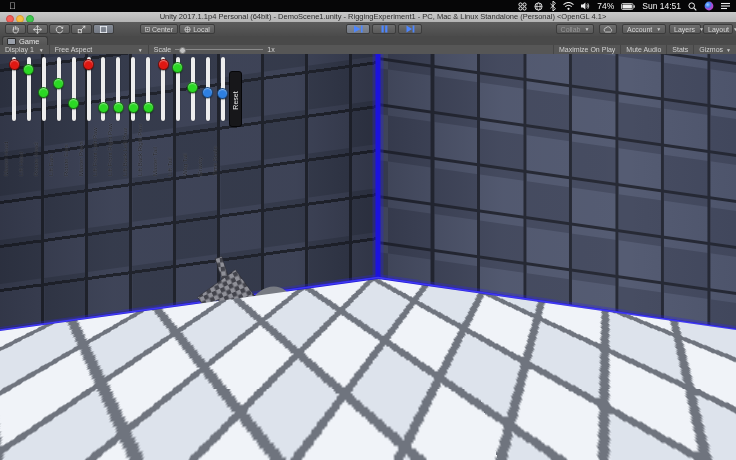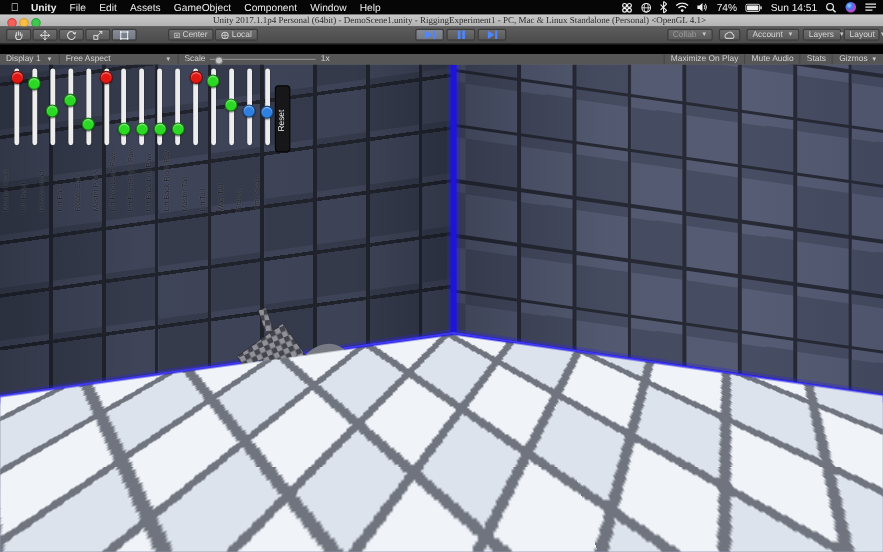--- a/index.html
+++ b/index.html
@@ -16,21 +16,21 @@
   #mb-right svg{display:block}
   #mb-right .txt{font-size:8.5px;color:#f2f2f2;white-space:nowrap;}
   
   #titlebar{position:absolute;left:0;top:12px;width:736px;height:10px;
             background:linear-gradient(#c9c9c9,#b3b3b3);border-bottom:1px solid #8a8a8a;}
   .tl{position:absolute;top:2.5px;width:6px;height:6px;border-radius:50%;}
   #tl-close{left:6px;background:#f4605a;border:.5px solid #ce4a43;}
   #tl-min{left:16px;background:#f8bd44;border:.5px solid #d8a030;}
   #tl-max{left:26px;background:#3ec94e;border:.5px solid #2fa43c;}
   #wtitle{position:absolute;left:40px;right:10px;top:0;height:10px;line-height:10px;text-align:center;
-          font-size:7.5px;color:#2c2c2c;white-space:nowrap;overflow:hidden;font-family:Liberation Serif, serif;}
+          font-size:7.5px;color:#2c2c2c;white-space:nowrap;overflow:hidden;}
   
   #toolbar{position:absolute;left:0;top:22px;width:736px;height:14px;
            background:linear-gradient(#5d5d5d,#4b4b4b);border-bottom:1px solid #323232;}
   .tbtn{position:absolute;top:2px;height:10px;background:linear-gradient(#6e6e6e,#595959);
         border:1px solid #3c3c3c;border-radius:2px;display:flex;align-items:center;justify-content:center;
         box-sizing:border-box;color:#d6d6d6;}
   .tbtn.pressed{background:linear-gradient(#868c96,#747a85);}
   .tbtn svg{display:block}
   .grpbtn{font-size:7px;padding:0 4px;gap:2px;}
   .caret{font-size:5px;color:#c9c9c9;margin-left:2px;}
@@ -102,30 +102,20 @@
   #resetbtn .rlabel{position:absolute;left:-22.5px;top:21.5px;width:56px;height:13px;line-height:11px;
       font-size:7px;color:#ededed;text-align:center;transform:rotate(-90deg);}
 </style>
 </head>
 <body>
 
 <div id="app">
 
   <div id="menubar">
     <span class="apple"></span>
-    <span style="display:flex;">
-        <span class="mitem bold">Unity</span>
-        <span class="mitem">File</span>
-        <span class="mitem">Edit</span>
-        <span class="mitem">Assets</span>
-        <span class="mitem">GameObject</span>
-        <span class="mitem">Component</span>
-        <span class="mitem">Window</span>
-        <span class="mitem">Help</span>
-      </span>
     <span id="mb-right">
       <svg width="9" height="9" viewBox="0 0 9 9">
         <circle cx="2.5" cy="2.5" r="1.6" fill="none" stroke="#eee" stroke-width="1"></circle>
         <circle cx="6.5" cy="2.5" r="1.6" fill="none" stroke="#eee" stroke-width="1"></circle>
         <circle cx="2.5" cy="6.5" r="1.6" fill="none" stroke="#eee" stroke-width="1"></circle>
         <circle cx="6.5" cy="6.5" r="1.6" fill="none" stroke="#eee" stroke-width="1"></circle>
       </svg>
       <svg width="9" height="9" viewBox="0 0 9 9">
         <circle cx="4.5" cy="4.5" r="3.6" fill="none" stroke="#eee" stroke-width=".9"></circle>
         <ellipse cx="4.5" cy="4.5" rx="1.7" ry="3.6" fill="none" stroke="#eee" stroke-width=".7"></ellipse>
@@ -261,20 +251,26 @@
     <div class="tbtn grpbtn" style="left:669px;width:32px;justify-content:space-between;">
       <span>Layers</span>
         <span class="caret">▼</span>
     </div>
     <div class="tbtn grpbtn" style="left:703px;width:30px;justify-content:space-between;">
       <span>Layout</span>
         <span class="caret">▼</span>
     </div>
   </div>
 
+  <div id="gametabbar">
+    <div id="gametab">
+      <span class="gicon"></span>
+      <span>Game</span>
+    </div>
+  </div>
 
   <div id="gamebar">
     <div class="gseg">
       <span>Display 1</span>
         <span class="caret">▼</span>
     </div>
     <div class="gseg" style="width:88px;justify-content:space-between;">
       <span>Free Aspect</span>
         <span class="caret">▼</span>
     </div>

